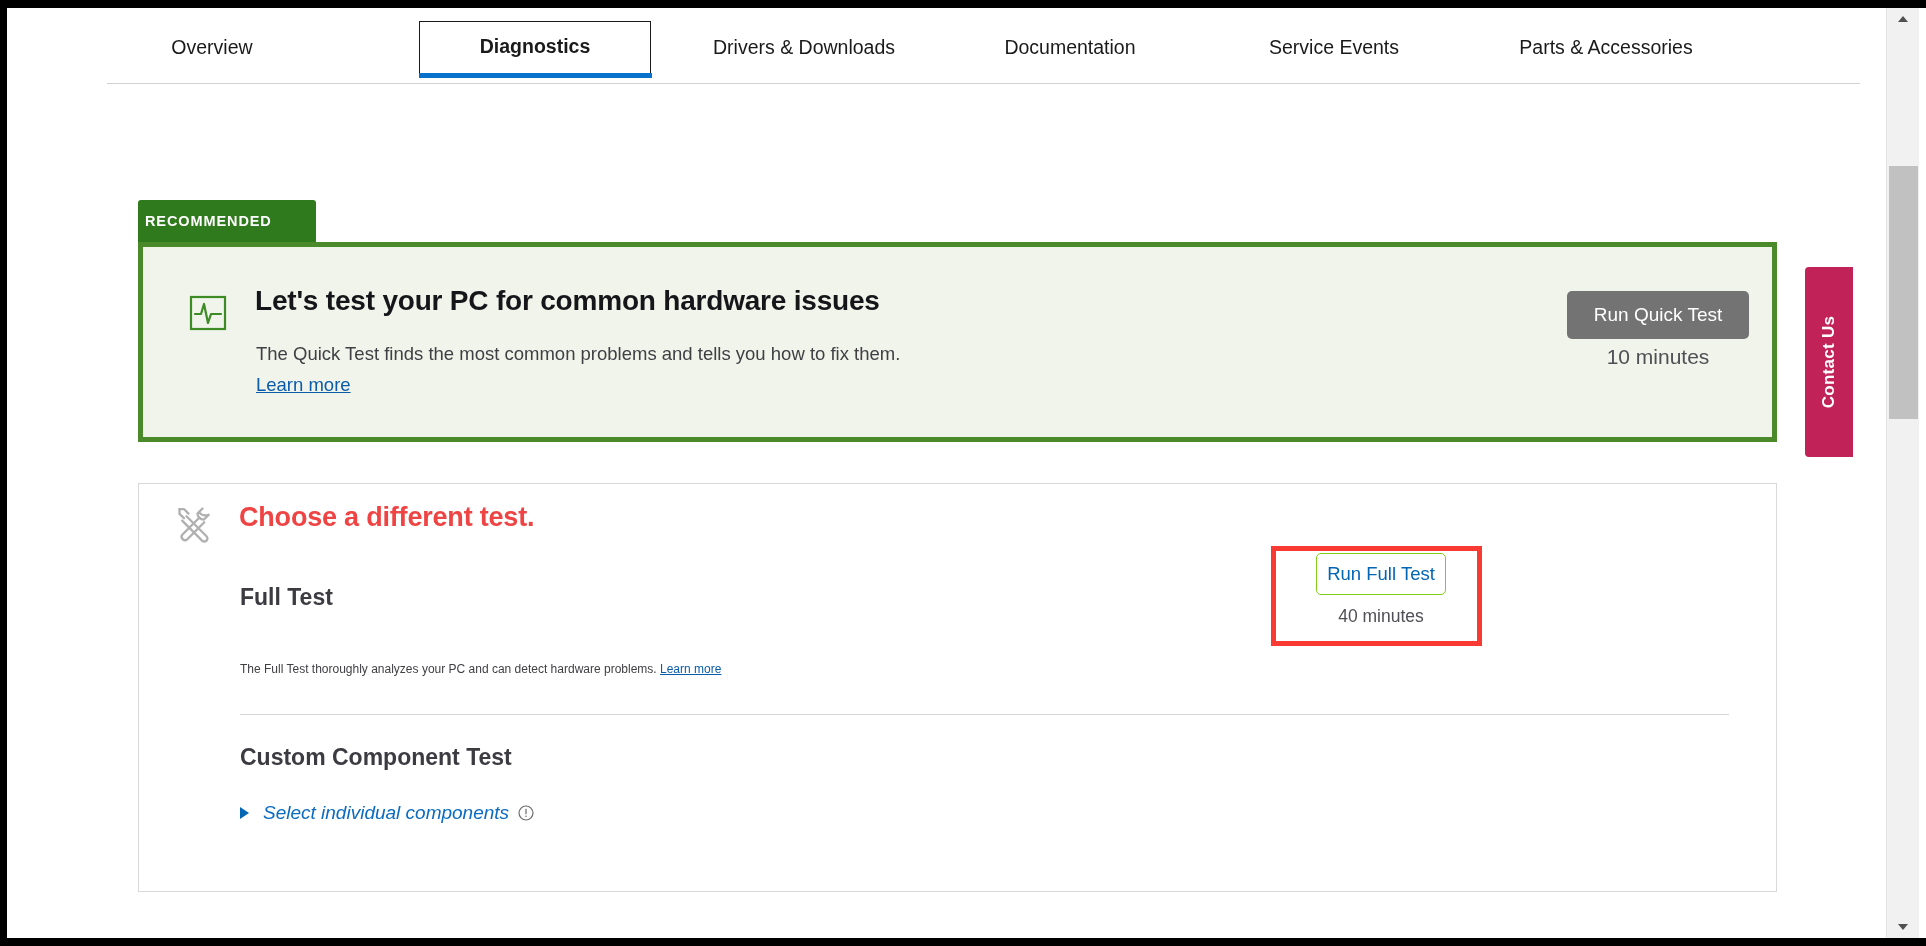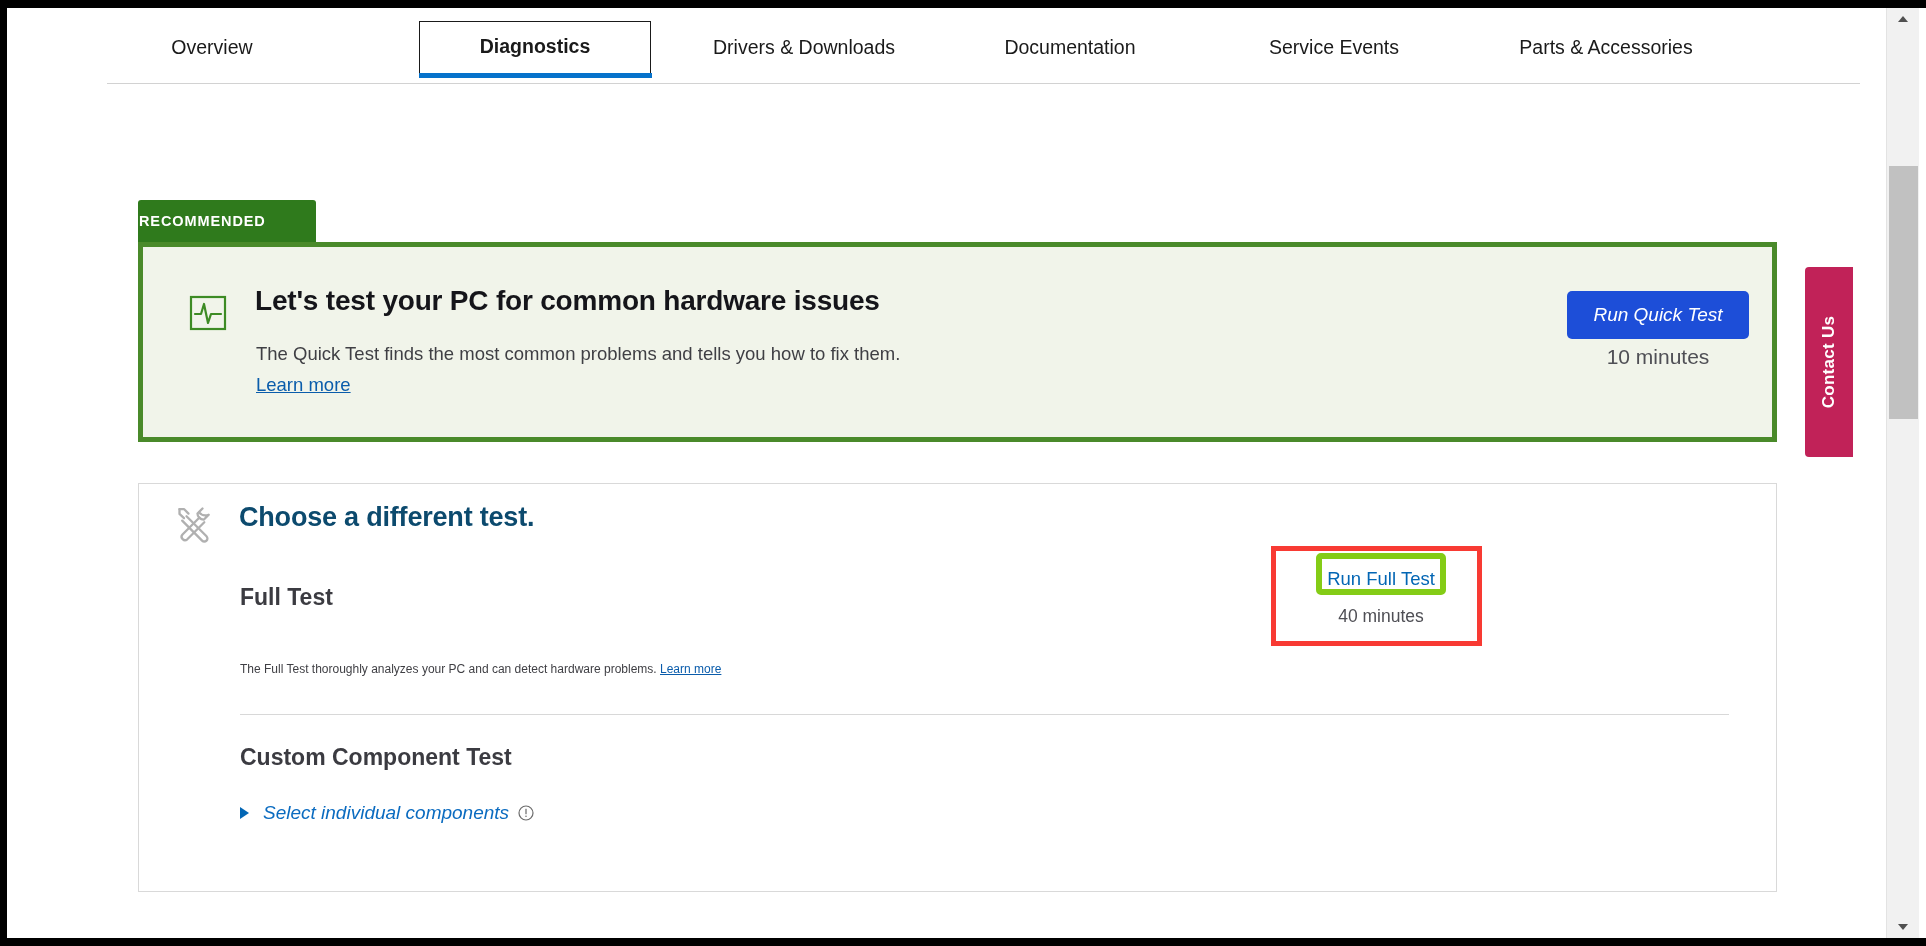--- a/index.html
+++ b/index.html
@@ -92,21 +92,21 @@
     position: absolute;
     left: 131px; top: 116px;
     width: 178px;
     height: 42px;
     background: #2f7a1c;
     color: #ffffff;
     font-size: 14.5px;
     font-weight: bold;
     letter-spacing: 0.9px;
     line-height: 42px;
-    padding-left: 1px;
+    padding-left: 7px;
     border-radius: 3px 3px 0 0;
   }
 
   
   #quick-card {
     position: absolute;
     left: 131px; top: 158px;
     width: 1639px;
     height: 200px;
     background: #f1f4ea;
@@ -175,21 +175,21 @@
   #choose-icon {
     position: absolute;
     left: 34px; top: 19px;
     width: 42px; height: 42px;
   }
   #choose-title {
     position: absolute;
     left: 100px; top: 18px;
     font-size: 27px;
     font-weight: bold;
-    color: #0c4a6e;
+    color: #ef4444;
     letter-spacing: -0.2px;
   }
 
   #full-test-title {
     position: absolute;
     left: 101px; top: 100px;
     font-size: 23px;
     color: #3b3b41;
   }
   #full-test-desc {
@@ -213,21 +213,21 @@
   #full-btn {
     display: block;
     width: 130px;
     height: 42px;
     margin: 0 auto;
     background: #ffffff;
     color: #0366b4;
     font-size: 18.5px;
     line-height: 40px;
     text-align: center;
-    border: 6px solid #84cc16;
+    border: 1px solid #84cc16;
     border-radius: 5px;
     cursor: pointer;
     font-family: "Liberation Sans", sans-serif;
   }
   #full-time {
     margin-top: 11px;
     text-align: center;
     font-size: 17.5px;
     color: #4f4f55;
   }
@@ -365,21 +365,21 @@
           <polyline points="6,20 12,20 15,10 19,29 22,20 32,20" fill="none" stroke="#3d8b24" stroke-width="2.2" stroke-linejoin="round" stroke-linecap="round"></polyline>
         </svg>
       </span>
 
       <h2 id="quick-title">Let's test your PC for common hardware issues</h2>
 
       <p id="quick-desc">The Quick Test finds the most common problems and tells you how to fix them.</p>
 
       <a id="quick-learn">Learn more</a>
 
-      <button id="quick-btn" style="background: #1d4ed8; font-style: italic;">Run Quick Test</button>
+      <button id="quick-btn" style="background: #737373;">Run Quick Test</button>
 
       <div id="quick-time">10 minutes</div>
     </section>
 
     <section id="choose-card">
 
       <span id="choose-icon">
         <svg width="42" height="42" viewBox="0 0 42 42">
           <g fill="none" stroke="#b0b0b0" stroke-width="2.3" stroke-linecap="round" stroke-linejoin="round">
             <path d="M30.5 5.5 L25.5 10.5 a6.2 6.2 0 0 0 6.2 6.2 L36.7 11.7

